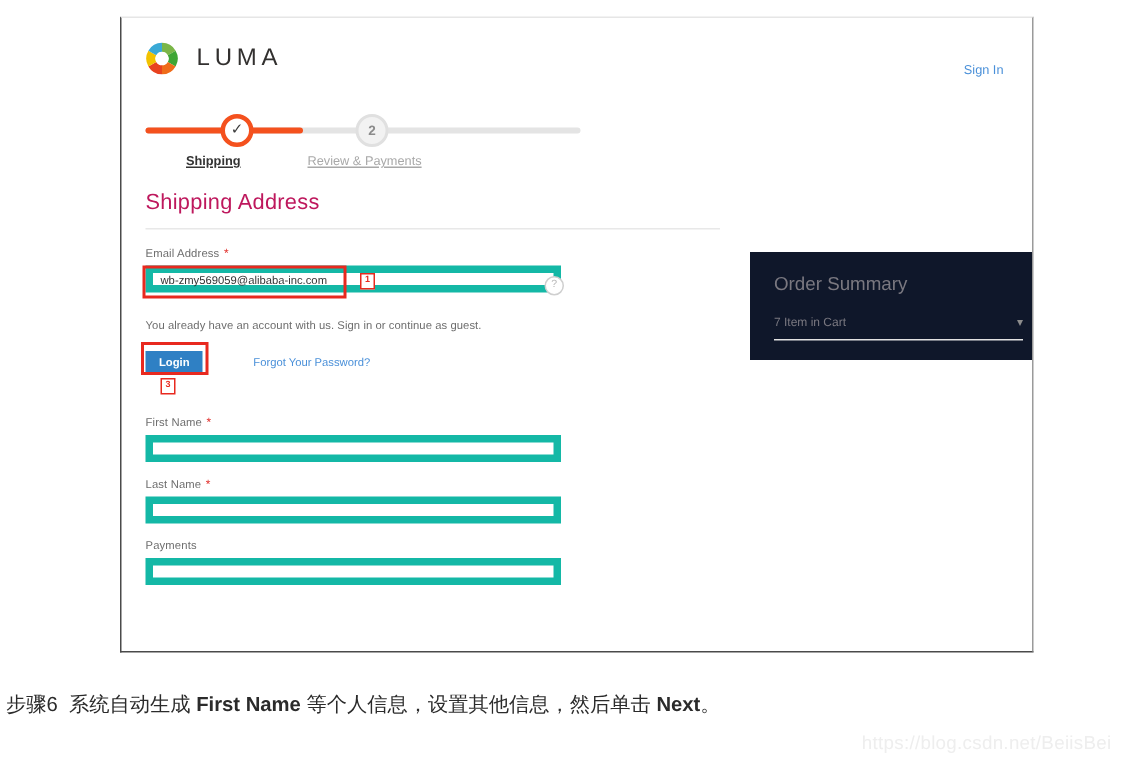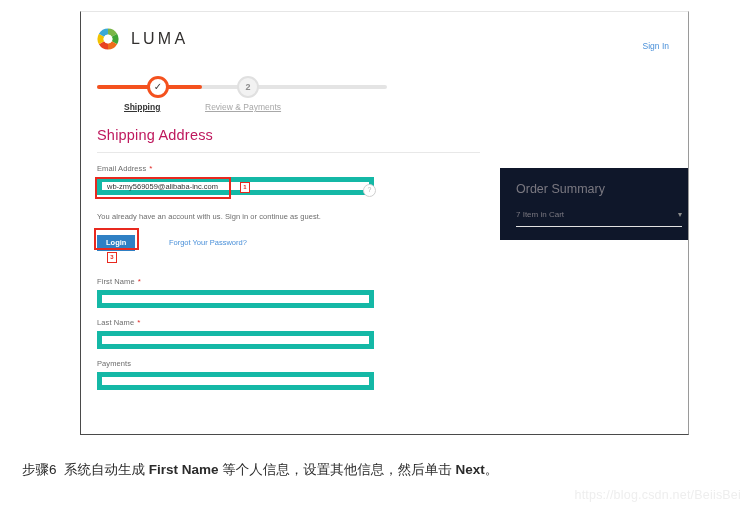--- a/index.html
+++ b/index.html
@@ -151,21 +151,21 @@
     display:flex;align-items:center;justify-content:center;cursor:pointer;
   }
   .sb-btn-up .arw{font-size:6px;color:#9a9a9a;line-height:1;}
   .sb-thumb{
     position:absolute;top:11px;left:1px;width:9px;height:232px;
     background:#c8c8c8;border:1px solid #b7b7b7;box-sizing:border-box;cursor:pointer;
   }
 
   
   .caption{
-    position:absolute;left:22px;top:461px;
+    position:absolute;left:4px;top:461px;
     font-size:13.5px;color:#2b2b2b;
     font-family:"Liberation Sans","DejaVu Sans",sans-serif;
   }
   .caption b{font-weight:bold;}
   .watermark{
     position:absolute;right:8px;top:488px;
     font-size:12.5px;color:#eeeeee;letter-spacing:.2px;
     font-family:"Liberation Sans",sans-serif;
   }
 </style>

